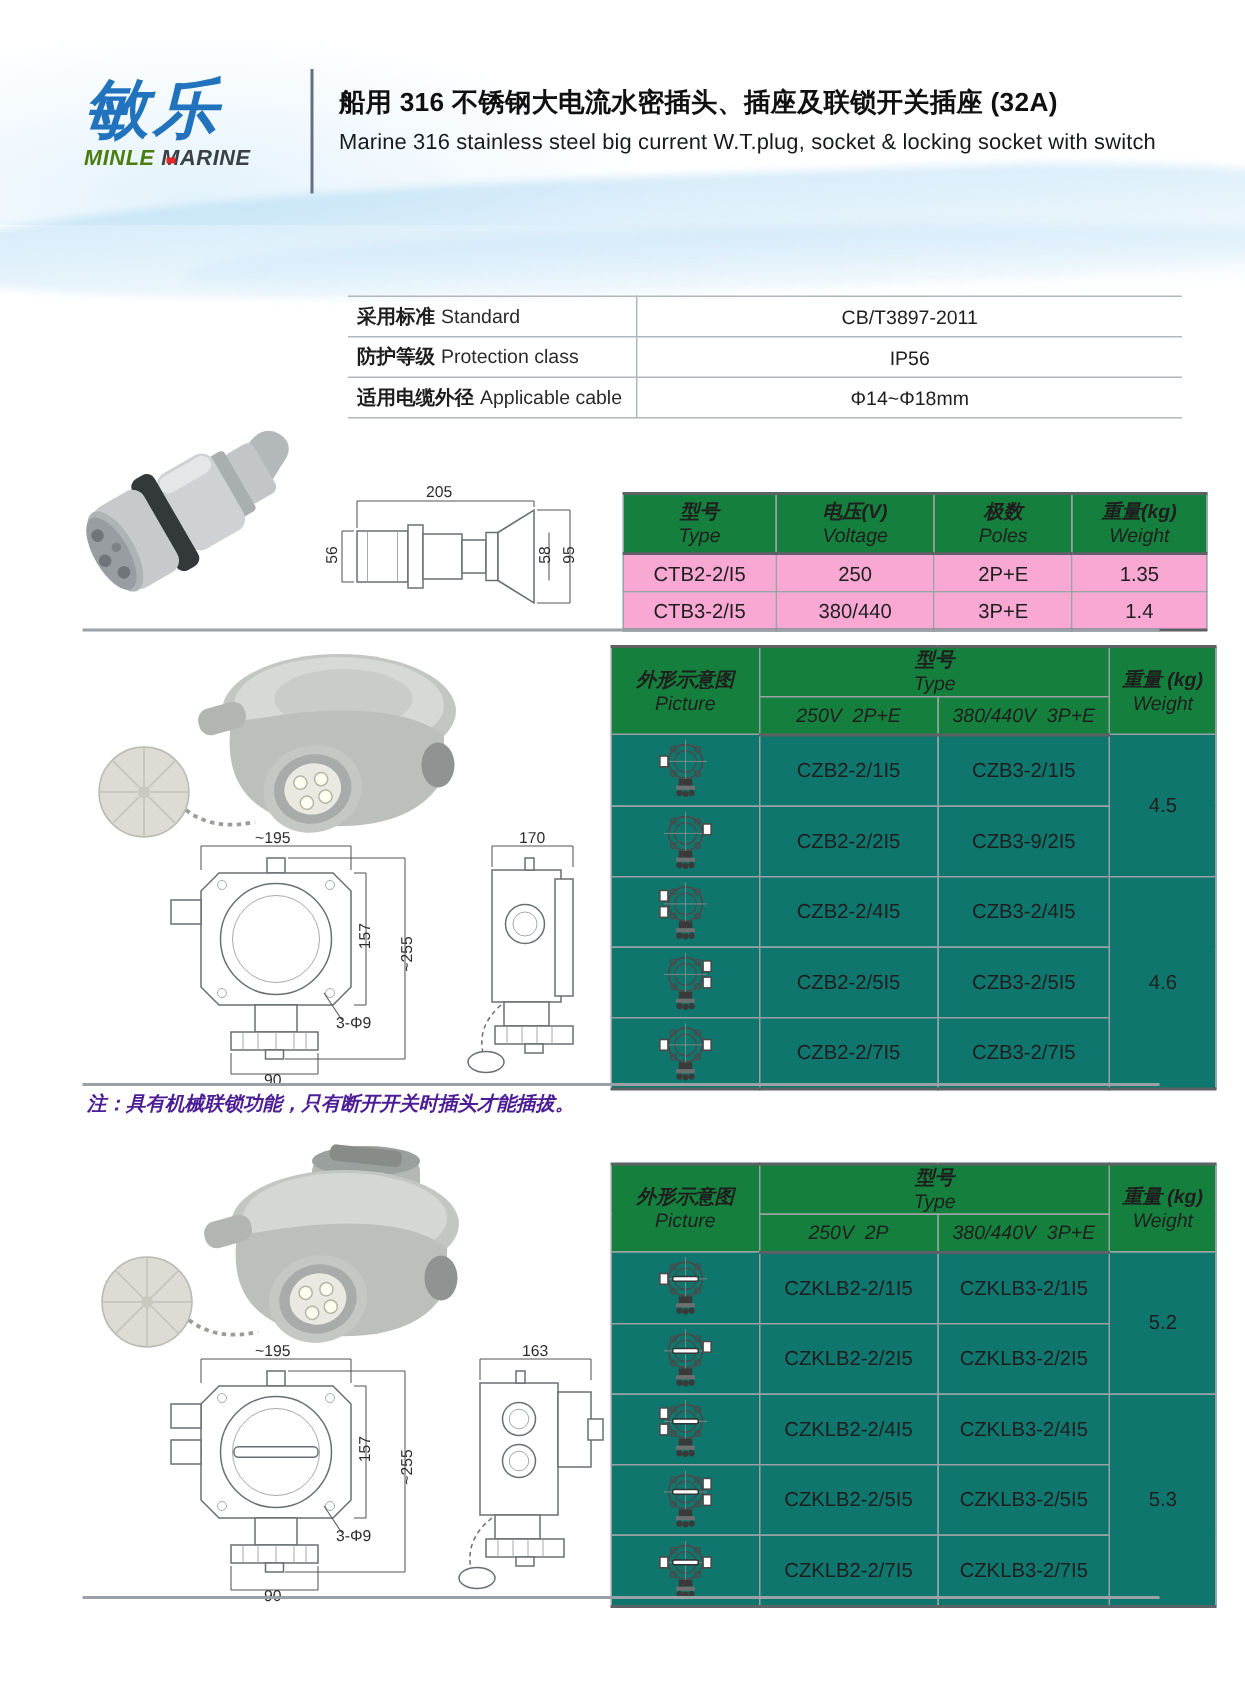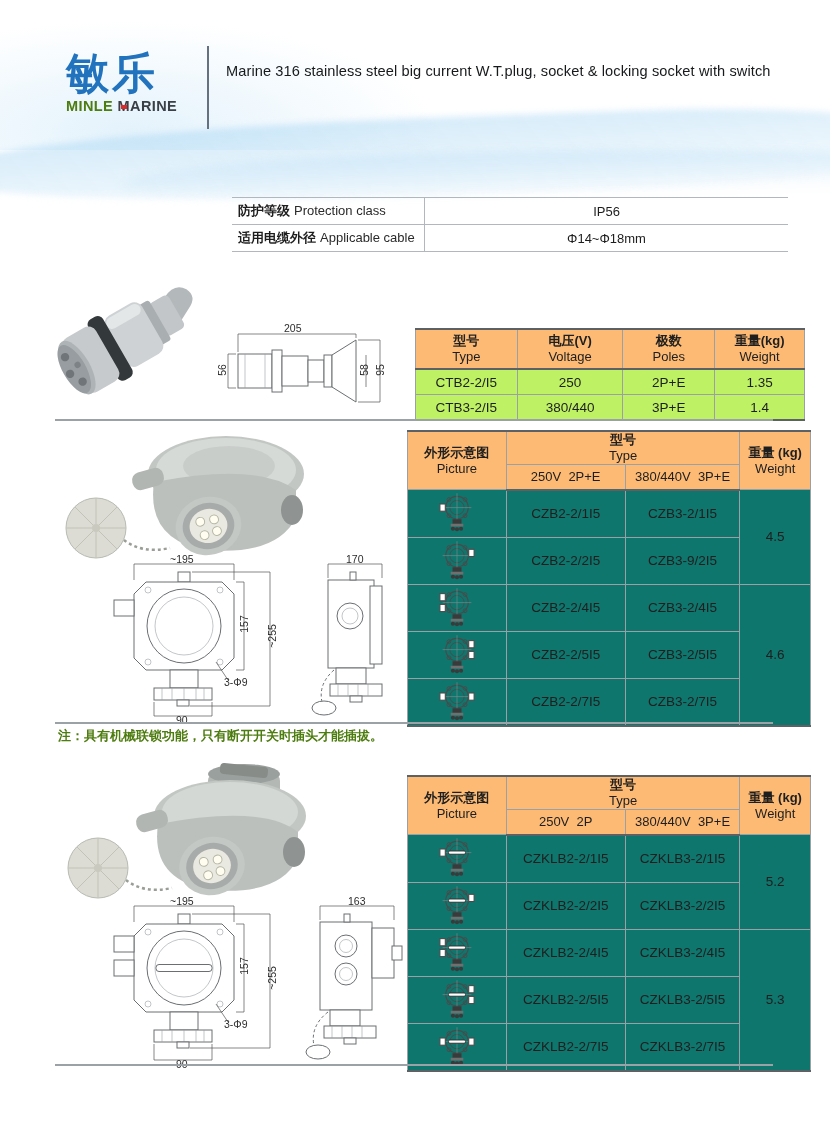--- a/index.html
+++ b/index.html
@@ -8,66 +8,66 @@
   
   .sky{position:absolute;top:20px;left:-40px;width:480px;height:130px;
        background:radial-gradient(ellipse at 35% 85%, rgba(205,232,249,.55), rgba(255,255,255,0) 70%);}
   .wave-top{position:absolute;top:118px;left:-70px;width:980px;height:78px;
        background:linear-gradient(178deg, rgba(168,214,243,.55), rgba(222,240,251,.12));
        border-radius:100% 55% 70% 100% / 100% 75% 55% 95%;transform:rotate(-2deg);filter:blur(3px);}
   .wave-top2{position:absolute;top:150px;left:120px;width:900px;height:46px;
        background:linear-gradient(180deg, rgba(190,224,246,.45), rgba(255,255,255,0));
        border-radius:60% 100% 40% 90% / 90% 100% 40% 70%;transform:rotate(-1.2deg);filter:blur(4px);}
   
-  .logo{position:absolute;left:66px;top:50px;width:150px;}
+  .logo{position:absolute;left:56px;top:50px;width:150px;font-style:italic;}
   .logo-cn{font-size:43px;line-height:46px;font-weight:bold;letter-spacing:3px;color:#2273bd;}
   .logo-en{position:relative;margin-top:2px;font-size:14.5px;font-weight:bold;letter-spacing:.4px;white-space:pre;}
   .logo-minle{color:#4d7c0f;}
   .logo-marine{color:#3a4046;}
   .red-tick{position:absolute;left:55px;top:7px;width:6px;height:3.5px;background:#e02828;}
   .header-divider{position:absolute;left:207px;top:46px;width:2px;height:83px;background:#657180;}
   .titles{position:absolute;left:226px;top:56px;width:575px;}
   .title-cn{margin:0;font-size:17.5px;font-weight:bold;color:#101010;letter-spacing:.2px;}
   .title-en{margin:7px 0 0 0;font-size:14.6px;font-weight:500;color:#17191b;letter-spacing:.1px;}
   
   .specs{position:absolute;left:232px;top:197px;width:556px;border-collapse:collapse;font-size:13px;}
   .specs td{height:26px;border-top:1px solid #b0b7bd;border-bottom:1px solid #b0b7bd;padding:0;}
   .specs .lbl{width:186px;border-right:1px solid #b0b7bd;padding-left:6px;text-align:left;}
   .specs .lbl .cn{font-weight:bold;color:#1d1d1d;}
   .specs .lbl .en{color:#2a2a2a;margin-left:4px;}
   .specs .val{text-align:center;color:#1d1d1d;}
   
   table.prod{border-collapse:collapse;text-align:center;font-size:13.5px;color:#1e1e1e;}
   table.prod th,table.prod td{border:1px solid #9aa0a6;padding:0 2px;}
-  table.prod thead th{background:#fdba74;font-size:13px;line-height:1.22;font-weight:normal;}
+  table.prod thead th{background:#15803d;font-size:13px;line-height:1.22;font-weight:normal;font-style:italic;}
   table.prod thead .cn{font-weight:bold;}
   table.prod{border-top:2px solid #5c6166;border-bottom:2px solid #5c6166;}
   table.prod thead tr:last-child th{border-bottom:2px solid #5c6166;}
   .ctb{position:absolute;left:415px;top:328px;width:390px;}
   .ctb thead th{height:38px;}
-  .ctb tbody td{height:24px;background:#bef264;}
+  .ctb tbody td{height:24px;background:#f9a8d4;}
   .czb{position:absolute;left:407px;top:430px;width:404px;}
   .czklb{position:absolute;left:407px;top:775px;width:404px;}
   .czb thead tr:first-child th,.czklb thead tr:first-child th{height:26px;}
   .czb thead tr:last-child th,.czklb thead tr:last-child th{height:24px;white-space:pre;}
   .czb tbody td,.czklb tbody td{height:46px;background:#0f766e;}
   .col-pic{width:98px;}.col-t1{width:118px;}.col-t2{width:114px;}.col-wt{width:70px;}
   .wt-cell{font-size:13.5px;}
   
   .mini{width:36px;height:42px;vertical-align:middle;}
   .ln{fill:none;stroke:#4a4a4a;stroke-width:1.3px;}
   .lnthin{fill:none;stroke:#8f8f8f;stroke-width:.6px;}
   .fdark{fill:#3a3a3a;}.fmid{fill:#6f6f6f;}
   .nub{fill:#fff;stroke:#4a4a4a;stroke-width:1.2px;}
   .lever{fill:#fff;stroke:#333;stroke-width:1.1px;}
   
   .hr{position:absolute;left:55px;width:718px;height:2px;background:#9aa2a8;}
   .hr1{top:419px;}.hr2{top:722px;}.hr3{top:1064px;}
   .note{position:absolute;left:58px;top:727px;width:700px;}
-  .note-cn{font-size:13px;font-weight:bold;color:#4d7c0f;line-height:1.45;}
+  .note-cn{font-size:13px;font-weight:bold;color:#4c1d95;line-height:1.45;font-style:italic;}
   .note-en{font-size:12.5px;color:#d22630;line-height:1.45;}
   
   .photo{position:absolute;}
   .dim{position:absolute;font-size:10.5px;color:#333;}
   .dim svg{position:absolute;left:0;top:0;}
   .dlabel{position:absolute;white-space:nowrap;font-size:10.5px;color:#2d2d2d;}
   .rot{transform:rotate(-90deg);transform-origin:center center;}
   .dln{fill:#fff;stroke:#6a6f72;stroke-width:1px;}
   .dlnthin{fill:none;stroke:#9a9fa2;stroke-width:.6px;}
   .dimline{stroke:#555;stroke-width:.7px;fill:none;}
@@ -103,25 +103,30 @@
   <div class="sky"></div>
   <div class="wave-top"></div>
   <div class="wave-top2"></div>
 
   <div class="logo">
     <div class="logo-cn">敏乐</div>
     <div class="logo-en"><span class="logo-minle">MINLE</span><span class="logo-marine"> MARINE</span><i class="red-tick"></i></div>
   </div>
   <div class="header-divider"></div>
   <div class="titles">
+    <h1 class="title-cn">船用 316 不锈钢大电流水密插头、插座及联锁开关插座 (32A)</h1>
     <h2 class="title-en">Marine 316 stainless steel big current W.T.plug, socket &amp; locking socket with switch</h2>
   </div>
 
   <table class="specs">
     <tbody>
+      <tr>
+        <td class="lbl"><span class="cn">采用标准</span><span class="en">Standard</span></td>
+        <td class="val">CB/T3897-2011</td>
+      </tr>
       <tr>
         <td class="lbl"><span class="cn">防护等级</span><span class="en">Protection class</span></td>
         <td class="val">IP56</td>
       </tr>
       <tr>
         <td class="lbl"><span class="cn">适用电缆外径</span><span class="en">Applicable cable</span></td>
         <td class="val">Φ14~Φ18mm</td>
       </tr>
     </tbody>
   </table>

